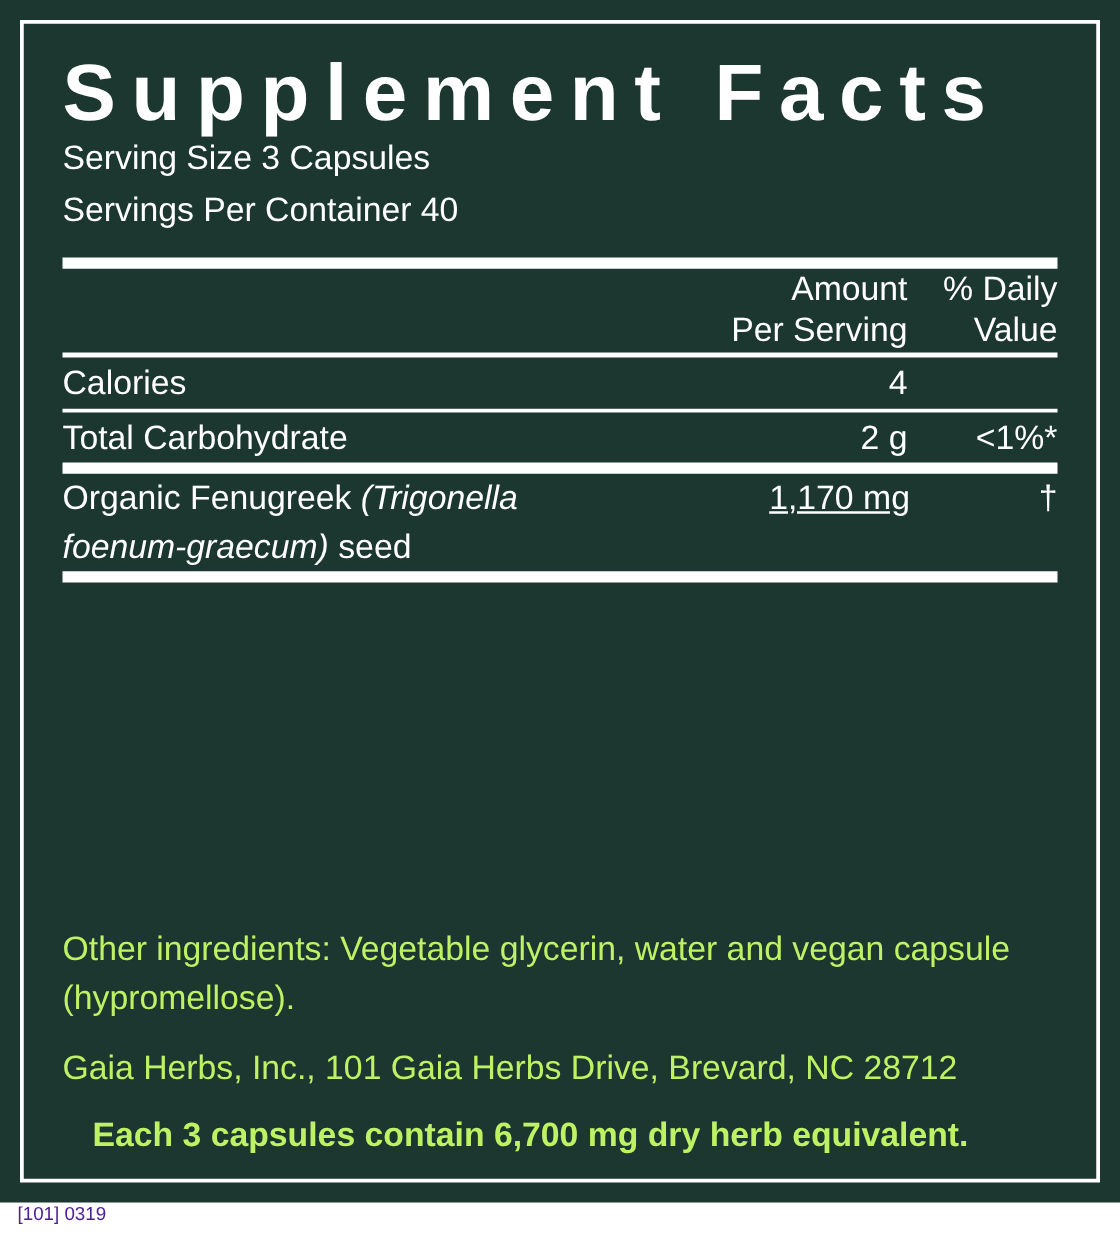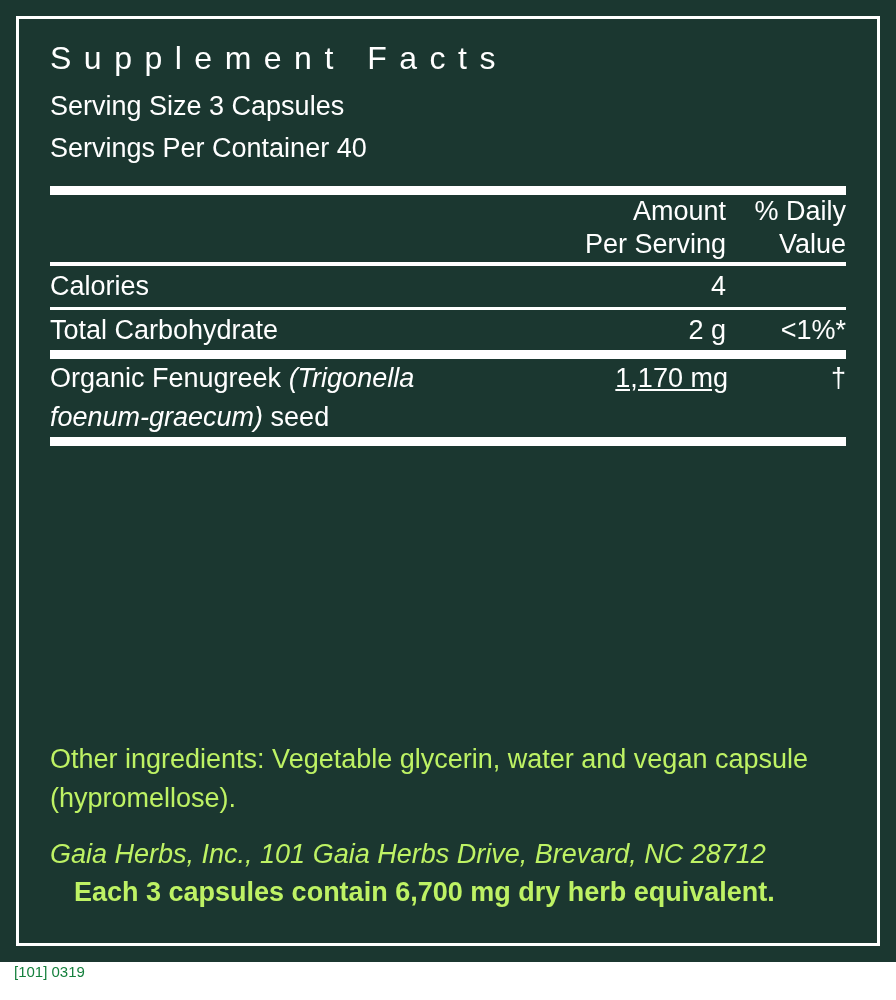--- a/index.html
+++ b/index.html
@@ -37,26 +37,26 @@
 
   .inner {
     position: absolute;
     left: 50px;
     top: 30px;
     width: 796px;
     color: #ffffff;
   }
 
   .sf-title {
-    font-size: 32px;
+    font-size: 64px;
     letter-spacing: 12.5px;
-    font-weight: 400;
+    font-weight: 700;
     line-height: 1.0;
     white-space: nowrap;
-    margin: 0 0 12px 0;
+    margin: 0 0 0 0;
     padding-top: 12px;
     font-family: "Liberation Sans", sans-serif;
   }
 
   .serving-line {
     font-size: 27px;
     line-height: 1.55;
     font-weight: 400;
   }
 
@@ -128,37 +128,37 @@
     color: #bef264;
   }
   .oi {
     font-size: 27px;
     line-height: 1.45;
     margin-bottom: 18px;
   }
   .addr {
     font-size: 27px;
     line-height: 1.4;
+    margin-bottom: 16px;
     white-space: nowrap;
-    font-style: italic;
   }
   .bold-line {
     font-size: 27px;
     font-weight: bold;
     line-height: 1.4;
     white-space: nowrap;
     margin-left: 24px;
   }
 
   .code {
     position: absolute;
     left: 14px;
     top: 963px;
     font-size: 15px;
-    color: #15803d;
+    color: #4c1d95;
     font-family: "Liberation Sans", sans-serif;
   }
 </style>
 </head>
 <body>
 
 <div class="panel">
   <div class="panel-border"></div>
 
   <div class="inner">

